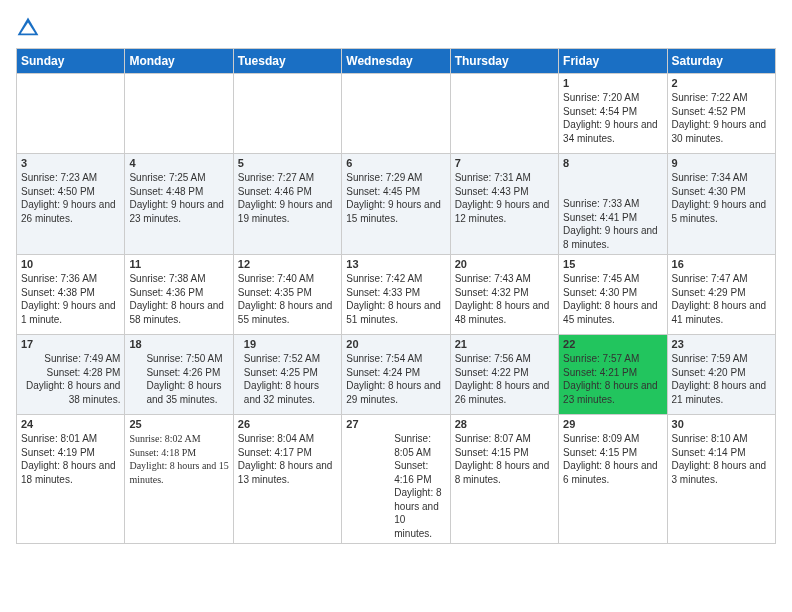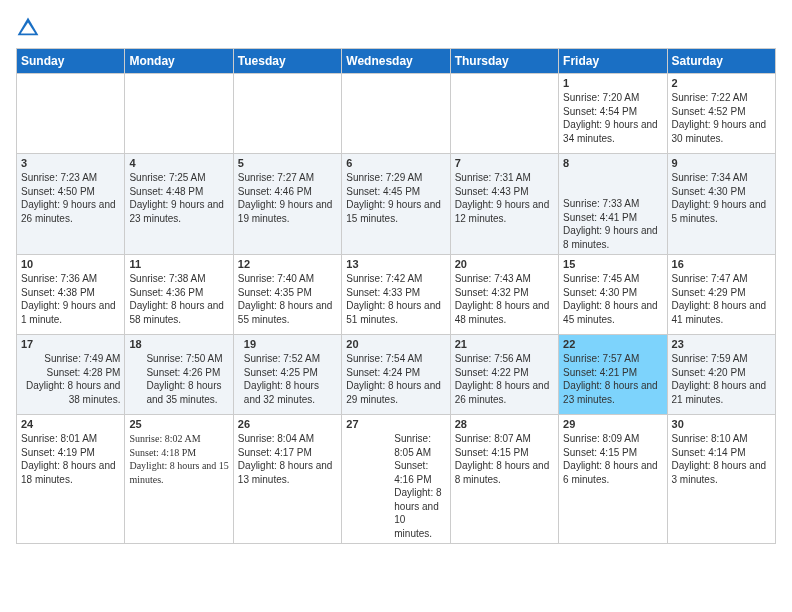--- a/index.html
+++ b/index.html
@@ -259,21 +259,21 @@
           <div class="day-info" style="white-space: pre-line;">Sunrise: 7:54 AM
 Sunset: 4:24 PM
 Daylight: 8 hours and 29 minutes.</div>
         </td>
         <td style="background: rgb(240, 244, 248);">
           <span class="day-num">21</span>
           <div class="day-info" style="white-space: pre-line;">Sunrise: 7:56 AM
 Sunset: 4:22 PM
 Daylight: 8 hours and 26 minutes.</div>
         </td>
-        <td style="background: #7dd3fc;">
+        <td style="background: #22c55e;">
           <span class="day-num">22</span>
           <div class="day-info" style="white-space: pre-line;">Sunrise: 7:57 AM
 Sunset: 4:21 PM
 Daylight: 8 hours and 23 minutes.</div>
         </td>
         <td style="background: rgb(240, 244, 248);">
           <span class="day-num">23</span>
           <div class="day-info" style="white-space: pre-line;">Sunrise: 7:59 AM
 Sunset: 4:20 PM
 Daylight: 8 hours and 21 minutes.</div>

